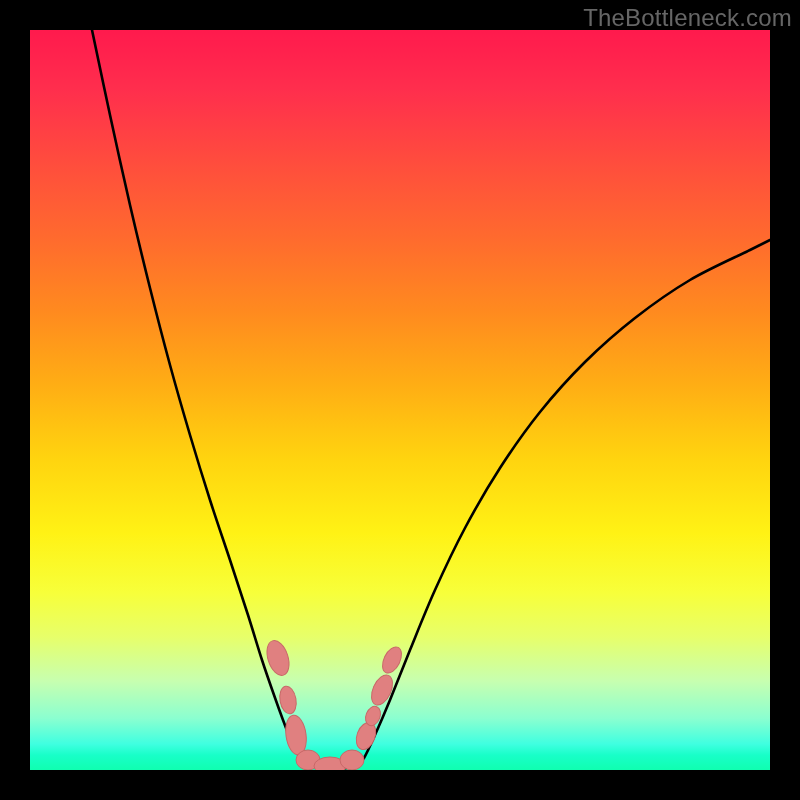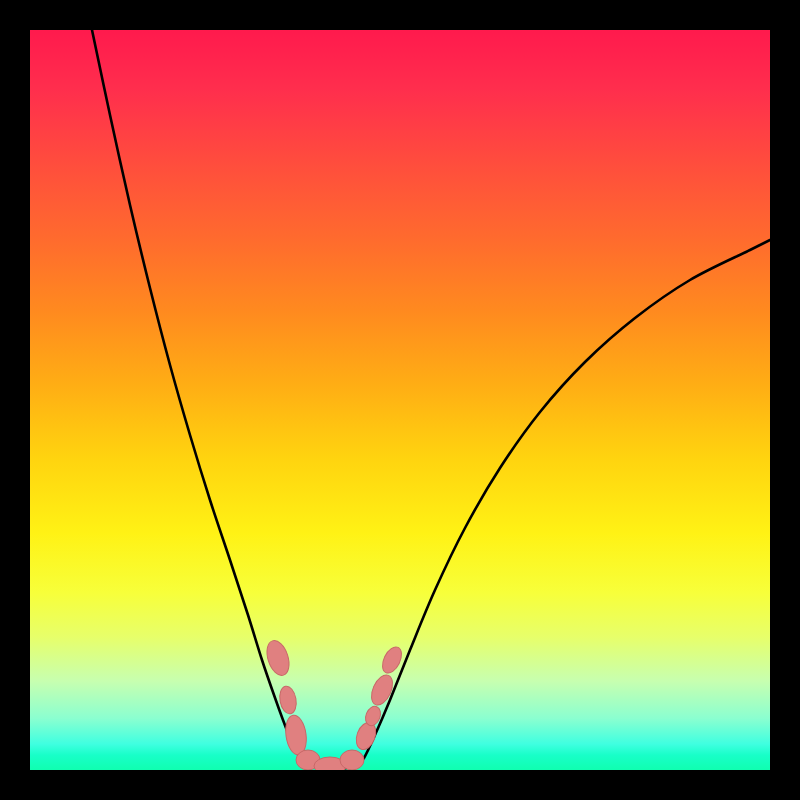--- a/index.html
+++ b/index.html
@@ -78,13 +78,14 @@
           <ellipse cx="300" cy="736" rx="16" ry="9" fill="#e08080" stroke="#c86868" stroke-width="1" transform="rotate(0 300 736)"></ellipse>
           <ellipse cx="322" cy="730" rx="12" ry="10" fill="#e08080" stroke="#c86868" stroke-width="1" transform="rotate(0 322 730)"></ellipse>
           <ellipse cx="336" cy="706" rx="9" ry="14" fill="#e08080" stroke="#c86868" stroke-width="1" transform="rotate(20 336 706)"></ellipse>
           <ellipse cx="343" cy="686" rx="7" ry="10" fill="#e08080" stroke="#c86868" stroke-width="1" transform="rotate(22 343 686)"></ellipse>
           <ellipse cx="352" cy="660" rx="9" ry="16" fill="#e08080" stroke="#c86868" stroke-width="1" transform="rotate(24 352 660)"></ellipse>
           <ellipse cx="362" cy="630" rx="8" ry="14" fill="#e08080" stroke="#c86868" stroke-width="1" transform="rotate(26 362 630)"></ellipse>
         </g>
     </svg>
   </div>
 
+  <div class="watermark">TheBottleneck.com</div>
 </div>
 
 </body></html>

